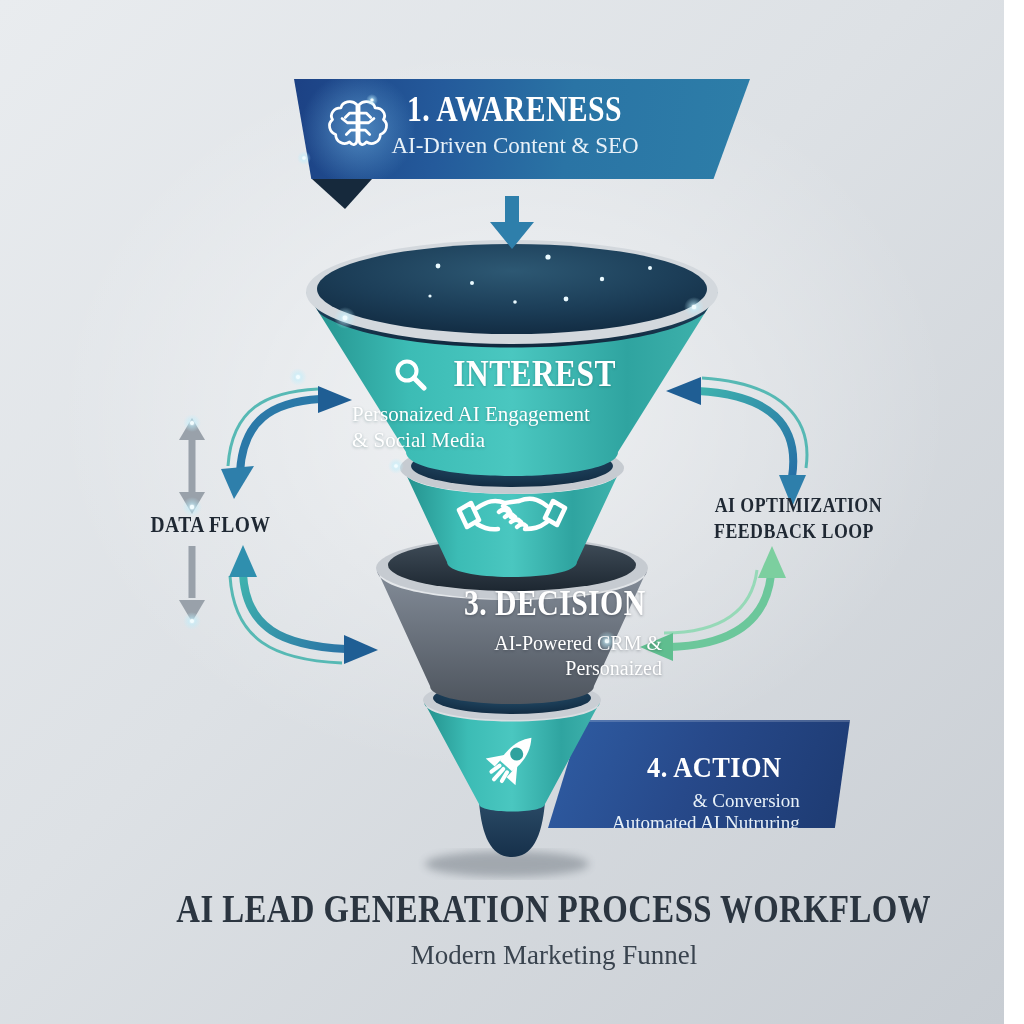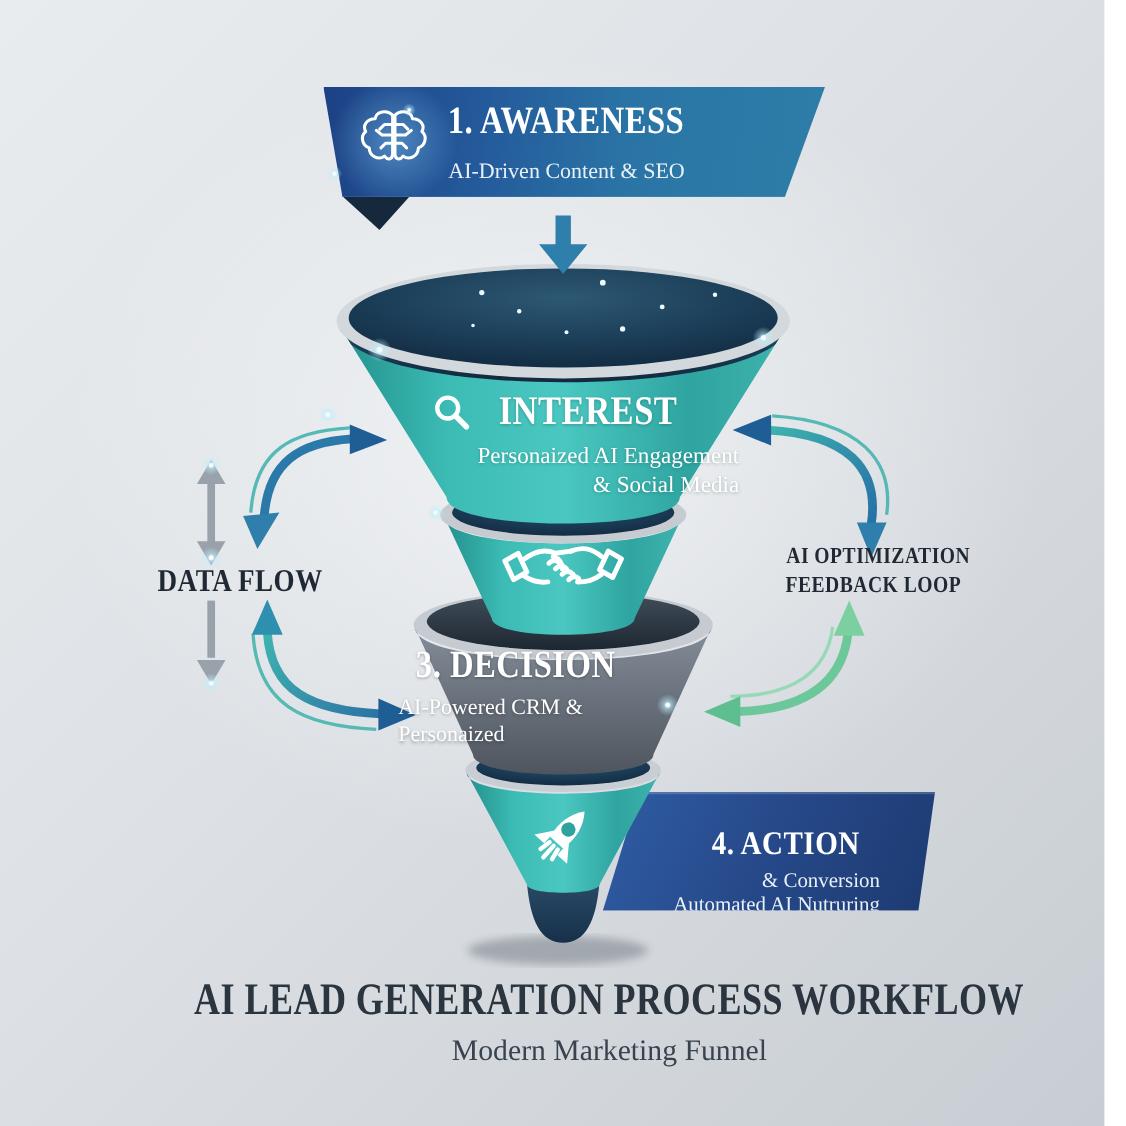--- a/index.html
+++ b/index.html
@@ -15,47 +15,47 @@
   .cdl{display:inline-block;transform:scaleX(.88);transform-origin:0 50%;white-space:nowrap;letter-spacing:.5px;}
 
   
   .banner1{left:294px;top:79px;width:456px;height:100px;
     clip-path:polygon(0 0,100% 0,92% 100%,3.8% 100%);
     background:linear-gradient(97deg,#1c4184 0%,#245a9b 32%,#2a74a5 60%,#2d7ea8 100%);}
   .banner1-glow{left:6px;top:-8px;width:116px;height:116px;border-radius:50%;
     background:radial-gradient(circle,rgba(125,195,240,.5),rgba(125,195,240,0) 70%);}
   .banner1-text{left:66px;top:11px;width:310px;text-align:center;color:#fff;}
   .banner1-title{font-size:35px;font-weight:700;}
-  .banner1-sub{font-size:20px;font-weight:400;color:#e8f1f8;margin-top:15px;}
+  .banner1-sub{font-size:23px;font-weight:400;color:#e8f1f8;margin-top:3px;}
   .fold1{left:312px;top:179px;width:60px;height:30px;background:#16293c;
     clip-path:polygon(0 0,100% 0,55% 100%);}
 
   
   .banner4{left:548px;top:720px;width:302px;height:108px;
     clip-path:polygon(11% 0,100% 0,95% 100%,0 100%);
     background:linear-gradient(115deg,#2f5da4 0%,#27498a 48%,#1d3a71 100%);
     box-shadow:inset 0 2px 0 rgba(255,255,255,.18);}
   .banner4-text{left:64px;top:30px;color:#fff;text-align:right;}
   .banner4-title{font-size:30px;font-weight:700;}
   .banner4-sub{font-size:19px;font-weight:400;color:#e8f1f8;line-height:22px;margin-top:6px;}
 
   
-  .interest-block{left:352px;top:352px;width:320px;text-align:right;color:#fff;
+  .interest-block{left:352px;top:352px;width:320px;text-align:left;color:#fff;
     text-shadow:0 1px 3px rgba(10,60,60,.3);}
   .interest-titlerow{display:flex;align-items:center;justify-content:center;gap:12px;}
   .interest-title{font-size:37px;font-weight:700;}
   .interest-sub{font-size:21px;font-weight:400;line-height:26px;margin-top:6px;}
-  .decision-block{left:362px;top:584px;width:300px;text-align:left;color:#fff;
+  .decision-block{left:362px;top:584px;width:300px;text-align:right;color:#fff;
     text-shadow:0 1px 3px rgba(20,25,35,.35);}
   .decision-title{font-size:35px;font-weight:700;}
   .decision-sub{font-size:20px;font-weight:400;line-height:25px;margin-top:7px;}
 
   
-  .dataflow-label{left:130px;top:512px;width:150px;text-align:left;color:#1f2833;
-    font-size:29px;font-weight:700;}
+  .dataflow-label{left:140px;top:512px;width:150px;text-align:left;color:#1f2833;
+    font-size:23px;font-weight:700;}
   .feedback-label{left:700px;top:492px;width:210px;color:#1f2833;
     font-size:21px;font-weight:700;line-height:26px;}
 
   
   .footer{left:12px;top:884px;width:1024px;text-align:center;color:#2b3540;margin-left:30px;}
   .footer-title{font-size:41px;font-weight:700;}
   .footer-sub{font-size:27px;font-weight:400;color:#39434e;margin-top:8px;text-align:center;}
 
   .z1{z-index:1}.z2{z-index:2}.z4{z-index:4}
   svg{display:block;}

